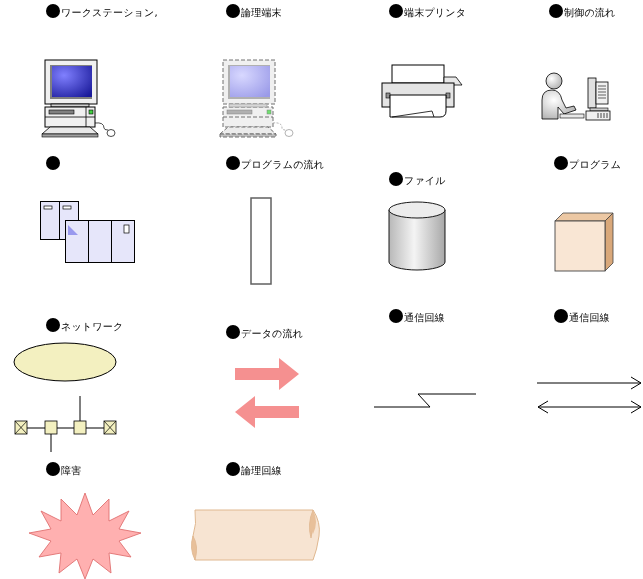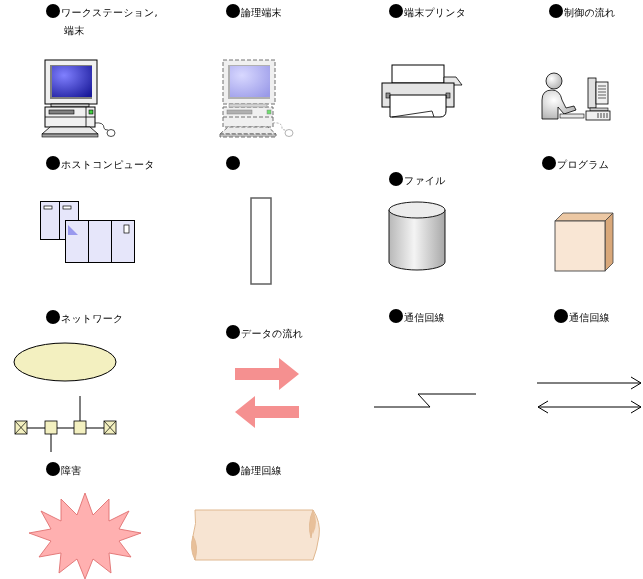--- a/index.html
+++ b/index.html
@@ -10,21 +10,20 @@
               vertical-align:-2px; margin-right:1px; }
   .lbl .l2 { display:block; padding-left:18px; }
   .icon { position:absolute; }
   svg { display:block; overflow:visible; }
 </style>
 </head>
 <body>
 
 <div class="lbl" style="left:0;top:4px;">
   <span class="dot"></span><span>ワークステーション,</span>
-  <span class="l2">端末</span>
 </div>
 <div class="lbl" style="left:180px;top:4px;">
   <span class="dot"></span><span>論理端末</span>
 </div>
 <div class="lbl" style="left:343px;top:4px;text-align:center;">
   <span class="dot"></span><span>端末プリンタ</span>
 </div>
 <div class="lbl" style="left:503px;top:4px;">
   <span class="dot"></span><span>制御の流れ</span>
 </div>
@@ -113,29 +112,29 @@
     <g stroke="#000" stroke-width="0.7">
       <line x1="58" y1="41" x2="58" y2="46"></line>
         <line x1="61" y1="41" x2="61" y2="46"></line>
       <line x1="64" y1="41" x2="64" y2="46"></line>
         <line x1="67" y1="41" x2="67" y2="46"></line>
     </g>
   </svg>
 </div>
 
 <div class="lbl" style="left:0;top:156px;">
-  <span class="dot"></span><span>ホストコンピュータ</span>
+  <span class="dot"></span>
 </div>
 <div class="lbl" style="left:180px;top:156px;">
-  <span class="dot"></span>
+  <span class="dot"></span><span>プログラムの流れ</span>
 </div>
 <div class="lbl" style="left:343px;top:172px;">
   <span class="dot"></span><span>ファイル</span>
 </div>
-<div class="lbl" style="left:496px;top:156px;">
+<div class="lbl" style="left:508px;top:156px;">
   <span class="dot"></span><span>プログラム</span>
 </div>
 
 <div class="icon" style="left:40px;top:201px;">
   <svg width="96" height="64" viewBox="0 0 96 64">
     <rect x="0.5" y="0.5" width="19" height="38" fill="#e6e6fa" stroke="#000" stroke-width="1"></rect>
     <rect x="19.5" y="0.5" width="19" height="38" fill="#e6e6fa" stroke="#000" stroke-width="1"></rect>
     <rect x="4" y="5" width="8" height="3" fill="#fff" stroke="#000" stroke-width="0.7"></rect>
     <rect x="23" y="5" width="8" height="3" fill="#fff" stroke="#000" stroke-width="0.7"></rect>
     <rect x="25.5" y="19.5" width="69" height="42" fill="#e6e6fa" stroke="#000" stroke-width="1"></rect>
@@ -167,21 +166,21 @@
 </div>
 
 <div class="icon" style="left:553px;top:211px;">
   <svg width="62" height="64" viewBox="0 0 62 64">
     <path d="M2 10 L10 2 L60 2 L52 10 Z" fill="#ecc8a4" stroke="#444" stroke-width="0.8"></path>
     <path d="M52 10 L60 2 L60 52 L52 60 Z" fill="#d9a87a" stroke="#444" stroke-width="0.8"></path>
     <rect x="2" y="10" width="50" height="50" fill="#f9e6d4" stroke="#444" stroke-width="0.9"></rect>
   </svg>
 </div>
 
-<div class="lbl" style="left:0;top:310px;">
+<div class="lbl" style="left:0;top:318px;">
   <span class="dot"></span><span>ネットワーク</span>
 </div>
 <div class="lbl" style="left:180px;top:325px;">
   <span class="dot"></span><span>データの流れ</span>
 </div>
 <div class="lbl" style="left:343px;top:309px;">
   <span class="dot"></span><span>通信回線</span>
 </div>
 <div class="lbl" style="left:508px;top:309px;">
   <span class="dot"></span><span>通信回線</span>

